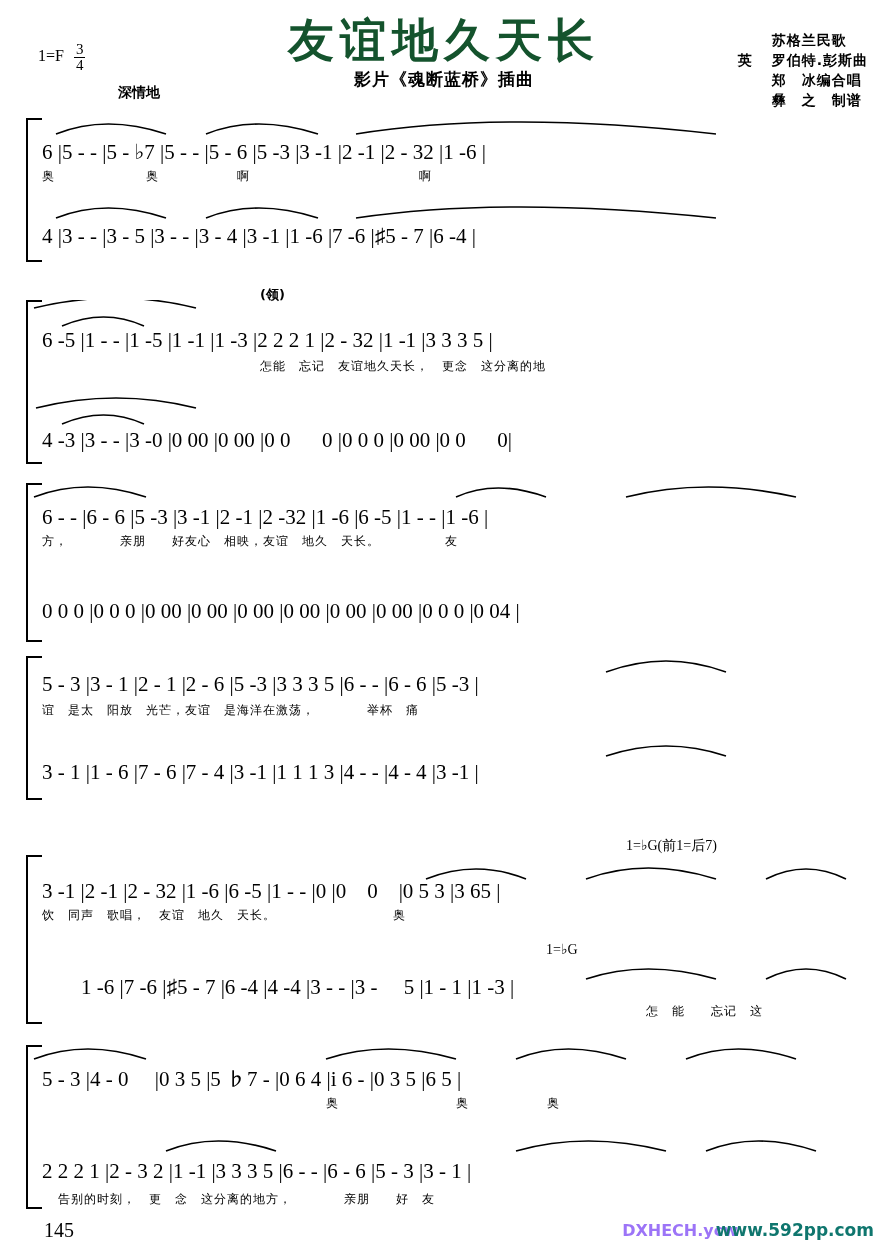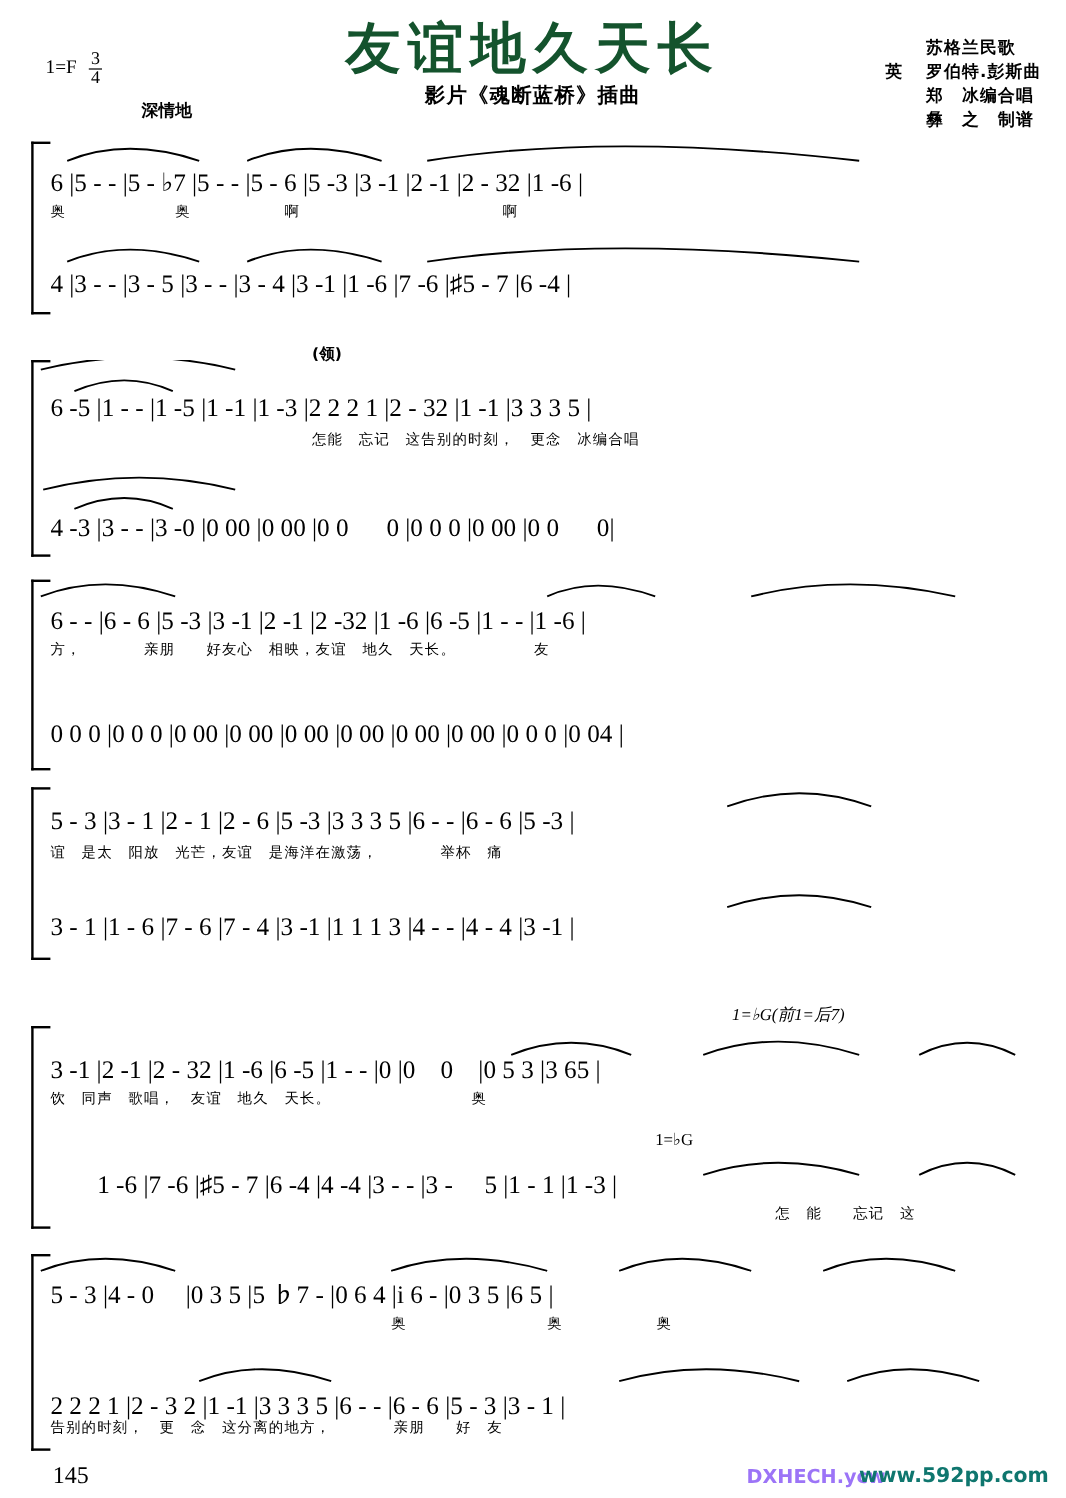--- a/index.html
+++ b/index.html
@@ -165,21 +165,21 @@
   <div class="sys" id="sys2" style="top:300px;width:846px;height:165px;">
     <div class="brace" style="height:160px;"></div>
     <svg class="slurs" width="846" height="165">
       <path d="M8 8 Q90 -12 170 8" fill="none" stroke="#000" stroke-width="1.6"></path>
       <path d="M36 26 Q78 8 118 26" fill="none" stroke="#000" stroke-width="1.6"></path>
       <path d="M10 108 Q90 88 170 108" fill="none" stroke="#000" stroke-width="1.6"></path>
       <path d="M36 124 Q78 106 118 124" fill="none" stroke="#000" stroke-width="1.6"></path>
     </svg>
     <div class="marker" style="left:234px;top:-14px;font-weight:bold;">(领)</div>
     <div class="line notes" style="top:28px;">6  -5 |1 - - |1  -5 |1 -1 |1 -3 |2  2 2  1 |2  - 32 |1 -1 |3  3 3  5 |</div>
-    <div class="line lyr" style="top:58px;left:234px;">怎能　忘记　这告别的时刻，　更念　冰编合唱</div>
+    <div class="line lyr" style="top:58px;left:234px;">怎能　忘记　友谊地久天长，　更念　这分离的地</div>
     <div class="line notes" style="top:126px;">4  -3 |3 - - |3 -0 |0  00 |0  00 |0  0 　 0 |0  0  0 |0  00 |0  0 　 0|</div>
   </div>
 
   <div class="sys" id="sys3" style="top:483px;width:846px;height:160px;">
     <div class="brace" style="height:155px;"></div>
     <svg class="slurs" width="846" height="160">
       <path d="M8 14 Q60 -6 120 14" fill="none" stroke="#000" stroke-width="1.6"></path>
       <path d="M430 14 Q470 -4 520 14" fill="none" stroke="#000" stroke-width="1.6"></path>
       <path d="M600 14 Q680 -6 770 14" fill="none" stroke="#000" stroke-width="1.6"></path>
     </svg>
@@ -201,21 +201,21 @@
 
   <div class="sys" id="sys5" style="top:855px;width:846px;height:170px;">
     <div class="brace" style="height:165px;"></div>
     <svg class="slurs" width="846" height="170">
       <path d="M400 24 Q450 4 500 24" fill="none" stroke="#000" stroke-width="1.6"></path>
       <path d="M560 24 Q620 2 690 24" fill="none" stroke="#000" stroke-width="1.6"></path>
       <path d="M740 24 Q780 4 820 24" fill="none" stroke="#000" stroke-width="1.6"></path>
       <path d="M560 124 Q620 104 690 124" fill="none" stroke="#000" stroke-width="1.6"></path>
       <path d="M740 124 Q780 104 820 124" fill="none" stroke="#000" stroke-width="1.6"></path>
     </svg>
-    <div class="keychg" style="left:584px;top:-18px;font-style:italic;">1=♭G(前1=后7)</div>
+    <div class="keychg" style="left:600px;top:-18px;">1=♭G(前1=后7)</div>
     <div class="keychg" style="left:520px;top:86px;">1=♭G</div>
     <div class="line notes" style="top:22px;">3 -1 |2 -1 |2  - 32 |1 -6 |6  -5 |1 - - |0 |0　0　|0  5  3 |3  65 |</div>
     <div class="line lyr" style="top:52px;">饮　同声　歌唱，　友谊　地久　天长。　　　　　　　　　奥</div>
     <div class="line notes" style="top:118px;margin-left:39px;">1  -6 |7 -6 |♯5 - 7 |6 -4 |4 -4 |3 - - |3  -　 5 |1 - 1 |1 -3 |</div>
     <div class="line lyr" style="top:148px;left:620px;">怎　能　　忘记　这</div>
   </div>
 
   <div class="sys" id="sys6" style="top:1045px;width:846px;height:170px;">
     <div class="brace" style="height:160px;"></div>
     <svg class="slurs" width="846" height="170">
@@ -223,19 +223,19 @@
       <path d="M300 14 Q360 -6 430 14" fill="none" stroke="#000" stroke-width="1.6"></path>
       <path d="M490 14 Q540 -6 600 14" fill="none" stroke="#000" stroke-width="1.6"></path>
       <path d="M660 14 Q710 -6 770 14" fill="none" stroke="#000" stroke-width="1.6"></path>
       <path d="M140 106 Q190 86 250 106" fill="none" stroke="#000" stroke-width="1.6"></path>
       <path d="M490 106 Q560 86 640 106" fill="none" stroke="#000" stroke-width="1.6"></path>
       <path d="M680 106 Q730 86 790 106" fill="none" stroke="#000" stroke-width="1.6"></path>
     </svg>
     <div class="line notes" style="top:20px;">5  -   3 |4 -  0 　|0  3  5 |5 ♭7 -  |0  6  4 |i  6 -  |0  3  5 |6 5 |</div>
     <div class="line lyr" style="top:50px;left:300px;">奥　　　　　　　　　奥　　　　　　奥</div>
     <div class="line notes" style="top:114px;">2  2 2  1 |2  - 3 2 |1 -1 |3  3 3  5 |6 - - |6 - 6 |5 - 3 |3 - 1 |</div>
-    <div class="line lyr" style="top:136px;">告别的时刻，　更　念　这分离的地方，　　　　亲朋　　好　友</div>
+    <div class="line lyr" style="top:146px;margin-left:16px;">告别的时刻，　更　念　这分离的地方，　　　　亲朋　　好　友</div>
   </div>
 
   <div class="footer-page">145</div>
   <div class="footer-wm2">DXHECH.ycw</div>
   <div class="footer-wm">www.592pp.com</div>
 </div>
 
 </body></html>

